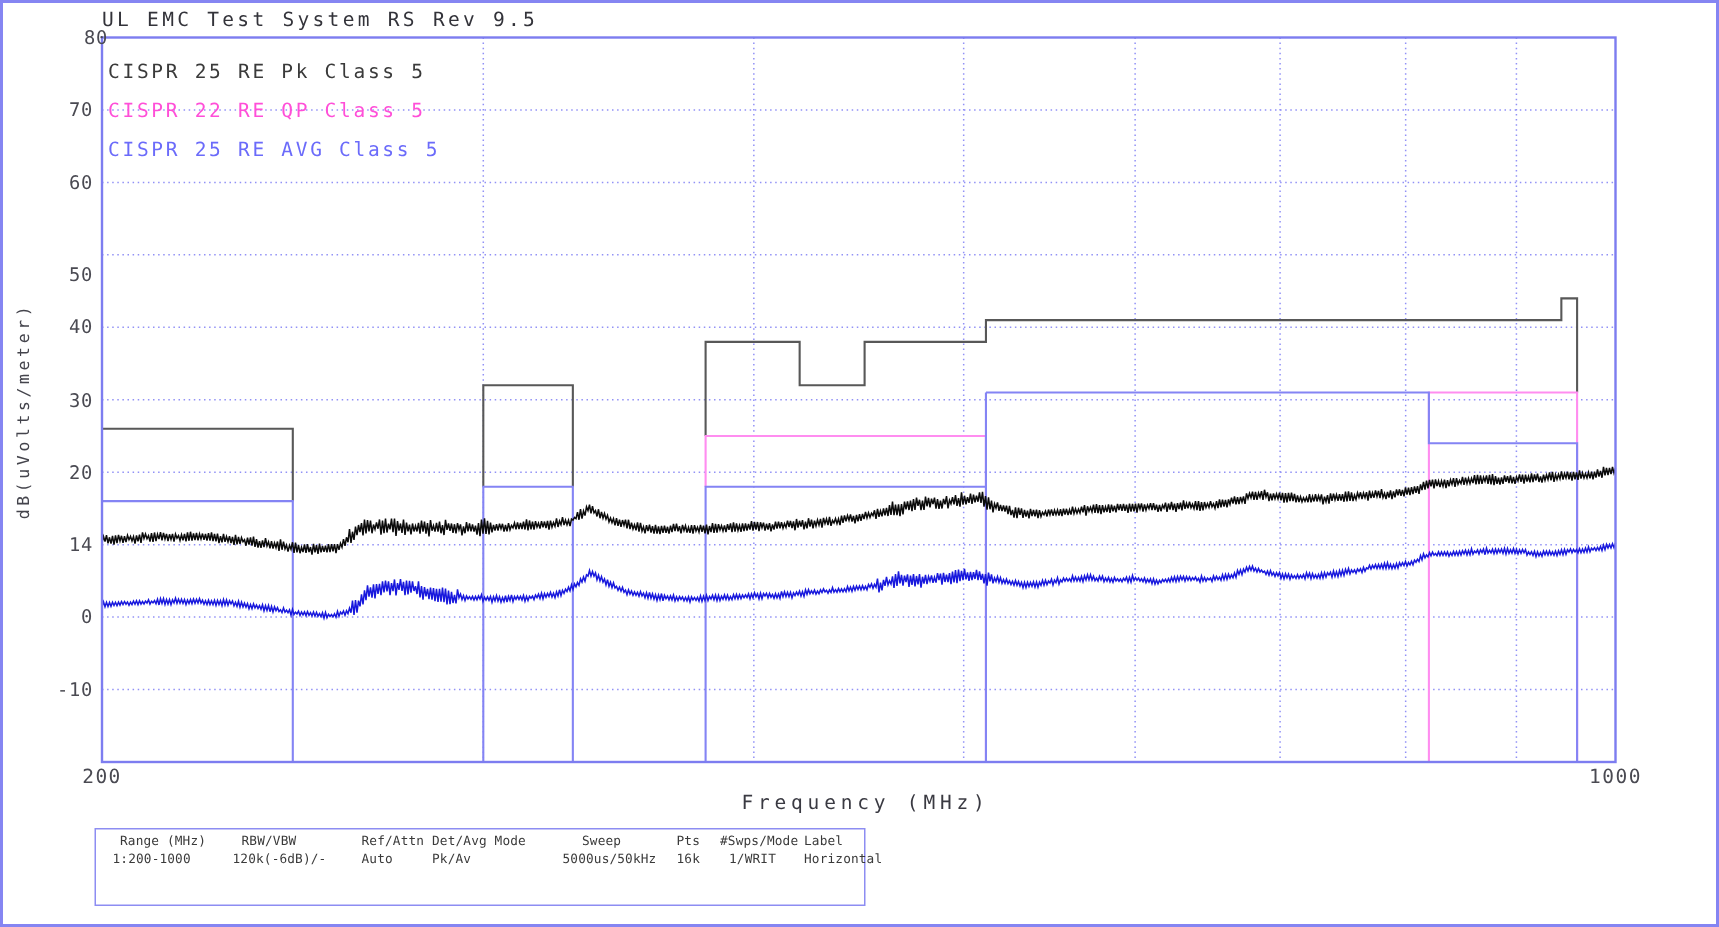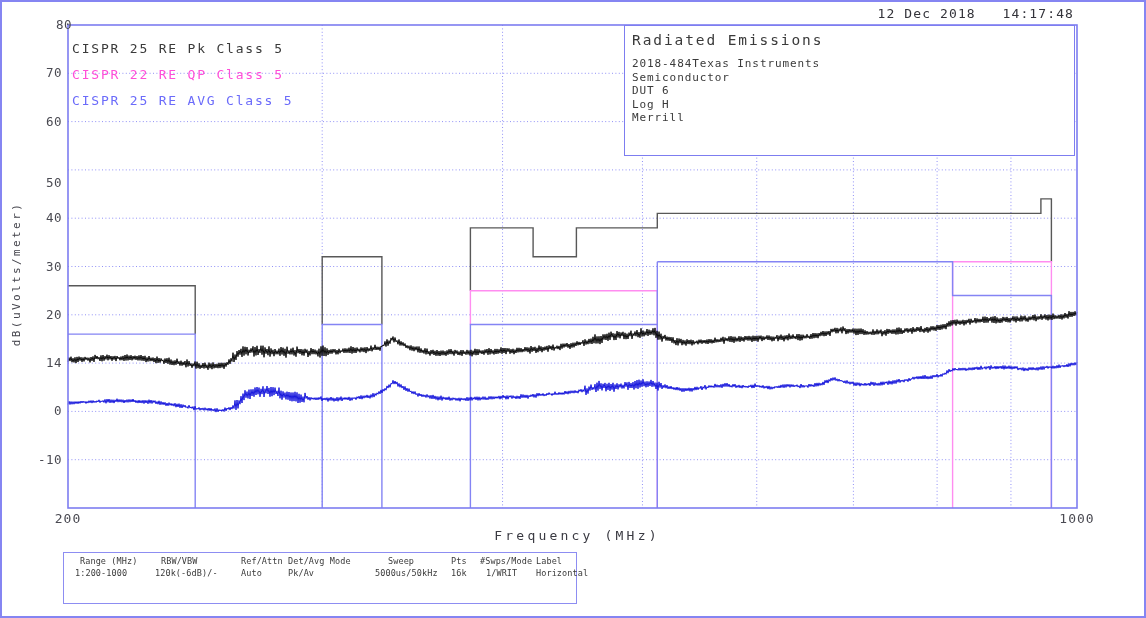--- a/index.html
+++ b/index.html
@@ -55,22 +55,22 @@
       <polyline points="66.0,332.1 193.2,332.1 193.2,506.0" fill="none" stroke="#8484f4" stroke-width="1.4"></polyline>
       <polyline points="320.2,506.0 320.2,322.5 379.9,322.5 379.9,506.0" fill="none" stroke="#8484f4" stroke-width="1.4"></polyline>
       <polyline points="468.4,506.0 468.4,322.5 655.3,322.5" fill="none" stroke="#8484f4" stroke-width="1.4"></polyline>
       <polyline points="655.3,259.7 655.3,506.0" fill="none" stroke="#8484f4" stroke-width="1.4"></polyline>
       <polyline points="655.3,259.7 950.6,259.7 950.6,293.5 1049.4,293.5 1049.4,506.0" fill="none" stroke="#8484f4" stroke-width="1.4"></polyline>
       <polyline points="66,402.5 67,399.2 68,402.5 69,399.5 70,402.3 71,399.6 72,402.2 73,399.5 74,401.7 75,399.5 76,401.8 77,399.4 78,401.4 79,399.0 80,401.0 81,399.0 82,400.8 83,399.3 84,401.5 85,399.4 86,401.1 87,398.7 88,400.8 89,398.5 90,401.1 91,398.5 92,400.7 93,399.0 94,400.6 95,398.7 96,400.0 97,397.8 98,400.7 99,398.8 100,399.9 101,398.4 102,400.5 103,397.4 104,401.3 105,397.1 106,400.3 107,397.0 108,400.9 109,397.6 110,400.7 111,397.7 112,401.1 113,397.8 114,399.9 115,396.7 116,400.2 117,397.4 118,400.1 119,397.5 120,400.3 121,397.7 122,401.0 123,398.0 124,400.3 125,397.6 126,400.4 127,397.4 128,400.2 129,397.5 130,400.0 131,397.0 132,400.0 133,398.1 134,400.8 135,398.5 136,401.1 137,398.1 138,401.0 139,398.5 140,401.1 141,398.2 142,401.6 143,398.2 144,401.0 145,398.4 146,401.8 147,397.7 148,401.3 149,398.0 150,401.5 151,398.5 152,400.6 153,398.6 154,401.9 155,399.5 156,402.2 157,398.8 158,402.8 159,399.4 160,402.6 161,400.1 162,402.8 163,400.3 164,403.8 165,401.0 166,403.8 167,400.6 168,403.3 169,401.3 170,403.7 171,401.7 172,404.2 173,401.2 174,405.2 175,401.8 176,405.0 177,401.6 178,405.8 179,402.2 180,406.0 181,402.6 182,405.1 183,403.1 184,405.7 185,404.5 186,406.4 187,403.2 188,406.1 189,404.8 190,406.5 191,404.5 192,408.1 193,404.2 194,407.6 195,406.1 196,407.3 197,405.4 198,408.3 199,406.0 200,407.9 201,405.9 202,408.4 203,405.7 204,408.2 205,406.4 206,408.6 207,406.0 208,408.8 209,406.2 210,408.8 211,407.1 212,409.1 213,406.5 214,410.1 215,406.3 216,409.8 217,407.5 218,409.0 219,407.7 220,409.2 221,407.2 222,409.5 223,405.6 224,408.9 225,406.0 226,407.4 227,405.3 228,408.1 229,405.1 230,407.1 231,403.4 232,406.5 233,398.4 234,407.9 235,398.0 236,406.4 237,398.4 238,402.2 239,394.2 240,401.0 241,391.6 242,398.1 243,388.3 244,395.7 245,389.6 246,396.4 247,387.6 248,397.0 249,387.4 250,394.0 251,387.3 252,394.7 253,385.5 254,393.0 255,385.0 256,392.3 257,385.6 258,394.8 259,386.8 260,392.1 261,384.3 262,395.0 263,386.7 264,391.3 265,384.0 266,392.0 267,385.9 268,394.7 269,385.0 270,394.2 271,385.2 272,393.1 273,385.6 274,392.0 275,388.8 276,394.0 277,385.6 278,396.3 279,388.7 280,397.7 281,389.4 282,395.6 283,390.6 284,397.4 285,389.7 286,397.7 287,390.0 288,398.8 289,390.5 290,399.3 291,390.5 292,399.1 293,389.8 294,399.4 295,390.4 296,401.0 297,391.8 298,400.7 299,392.6 300,400.0 301,394.6 302,400.3 303,390.9 304,396.5 305,394.0 306,397.7 307,395.1 308,398.4 309,395.3 310,397.3 311,395.8 312,397.6 313,395.6 314,398.0 315,395.6 316,397.9 317,395.3 318,397.4 319,394.5 320,398.9 321,396.1 322,398.0 323,395.9 324,398.2 325,395.6 326,399.5 327,395.8 328,398.5 329,395.0 330,398.6 331,395.8 332,399.4 333,396.3 334,399.0 335,395.2 336,399.3 337,395.5 338,398.3 339,394.6 340,399.0 341,395.7 342,397.6 343,395.4 344,397.6 345,395.5 346,398.0 347,394.9 348,398.8 349,395.6 350,398.3 351,395.5 352,396.8 353,395.4 354,397.7 355,394.7 356,396.4 357,394.1 358,397.0 359,393.4 360,397.2 361,393.7 362,396.2 363,393.6 364,395.7 365,392.9 366,396.0 367,393.5 368,396.4 369,392.5 370,395.4 371,391.2 372,395.1 373,391.5 374,393.5 375,390.8 376,392.3 377,389.4 378,391.9 379,387.9 380,391.0 381,387.2 382,389.2 383,386.3 384,388.2 385,383.9 386,386.1 387,382.6 388,385.4 389,381.2 390,382.1 391,378.3 392,382.1 393,379.0 394,382.1 395,379.9 396,384.5 397,381.4 398,385.3 399,382.4 400,386.1 401,384.0 402,387.9 403,384.4 404,388.9 405,386.1 406,389.7 407,386.6 408,390.0 409,388.9 410,391.6 411,389.4 412,392.1 413,389.5 414,392.8 415,391.4 416,394.5 417,391.2 418,394.0 419,392.0 420,394.8 421,392.6 422,394.8 423,392.9 424,395.5 425,392.4 426,395.3 427,393.4 428,396.5 429,393.2 430,396.9 431,392.9 432,396.9 433,393.9 434,397.5 435,394.4 436,398.3 437,394.6 438,397.8 439,393.7 440,398.5 441,394.8 442,397.2 443,395.3 444,397.9 445,395.3 446,397.9 447,394.7 448,398.6 449,395.9 450,398.3 451,395.7 452,397.6 453,395.9 454,398.5 455,396.2 456,398.6 457,395.8 458,399.3 459,395.9 460,398.0 461,396.3 462,398.2 463,396.2 464,398.8 465,395.2 466,398.9 467,395.5 468,398.4 469,394.9 470,398.4 471,395.6 472,397.3 473,394.8 474,397.9 475,394.7 476,398.4 477,394.8 478,398.3 479,395.5 480,397.5 481,394.6 482,397.6 483,394.7 484,397.9 485,395.7 486,397.8 487,394.4 488,397.2 489,394.3 490,397.3 491,394.5 492,397.1 493,394.6 494,396.4 495,394.6 496,396.4 497,393.9 498,397.2 499,393.9 500,396.6 501,393.1 502,395.9 503,393.9 504,397.3 505,393.5 506,397.2 507,393.7 508,395.3 509,393.5 510,396.6 511,393.6 512,396.1 513,394.3 514,396.9 515,393.8 516,396.6 517,394.0 518,396.9 519,392.3 520,395.8 521,392.5 522,395.7 523,392.9 524,395.8 525,392.9 526,396.6 527,393.3 528,395.0 529,392.7 530,394.6 531,392.0 532,395.4 533,392.4 534,395.6 535,391.2 536,394.2 537,391.1 538,393.8 539,391.9 540,393.7 541,391.4 542,394.1 543,392.1 544,393.8 545,391.2 546,393.0 547,390.6 548,392.6 549,391.5 550,393.5 551,391.3 552,392.9 553,389.7 554,392.8 555,391.1 556,392.8 557,390.3 558,392.5 559,390.6 560,392.6 561,390.5 562,392.5 563,389.0 564,391.9 565,389.4 566,392.2 567,388.9 568,391.5 569,388.7 570,391.1 571,388.7 572,391.2 573,388.4 574,390.9 575,388.9 576,391.2 577,387.7 578,389.5 579,387.2 580,390.2 581,387.6 582,389.5 583,383.7 584,392.9 585,386.4 586,391.6 587,384.6 588,388.6 589,382.6 590,387.9 591,385.2 592,387.4 593,382.2 594,390.0 595,380.7 596,388.6 597,378.9 598,386.9 599,381.3 600,388.4 601,381.8 602,386.0 603,380.9 604,389.3 605,381.8 606,387.9 607,380.8 608,388.9 609,382.0 610,387.6 611,380.8 612,389.7 613,382.5 614,387.0 615,381.3 616,387.4 617,382.3 618,385.4 619,381.6 620,386.5 621,382.8 622,386.4 623,380.1 624,384.7 625,380.4 626,387.8 627,379.9 628,386.0 629,381.1 630,386.0 631,380.1 632,387.5 633,379.0 634,386.2 635,378.1 636,386.8 637,377.7 638,385.5 639,378.5 640,384.7 641,377.3 642,384.2 643,379.6 644,385.3 645,379.3 646,384.8 647,379.5 648,384.0 649,377.9 650,384.8 651,379.0 652,384.5 653,380.6 654,387.0 655,380.7 656,388.5 657,379.8 658,385.6 659,381.0 660,386.9 661,383.2 662,385.7 663,382.4 664,386.2 665,383.1 666,386.9 667,384.4 668,386.9 669,384.1 670,387.1 671,385.2 672,387.7 673,385.5 674,388.1 675,385.0 676,388.2 677,385.6 678,388.7 679,386.2 680,389.8 681,386.2 682,389.7 683,386.2 684,389.0 685,386.3 686,388.8 687,385.8 688,389.4 689,386.0 690,389.5 691,386.1 692,388.3 693,384.9 694,388.1 695,384.8 696,387.8 697,385.4 698,386.7 699,384.1 700,388.0 701,384.7 702,386.4 703,383.1 704,387.4 705,384.6 706,386.0 707,383.4 708,385.4 709,383.5 710,385.4 711,383.8 712,385.7 713,381.9 714,385.3 715,382.7 716,385.3 717,383.0 718,385.4 719,382.3 720,385.8 721,381.9 722,384.7 723,381.2 724,384.6 725,381.1 726,384.7 727,382.1 728,385.1 729,383.4 730,385.3 731,382.2 732,384.7 733,382.1 734,385.8 735,383.4 736,385.4 737,382.9 738,385.9 739,383.6 740,386.2 741,383.0 742,385.3 743,383.9 744,385.5 745,384.0 746,385.9 747,383.5 748,385.0 749,382.8 750,386.1 751,382.8 752,386.0 753,381.6 754,385.0 755,383.1 756,384.9 757,383.3 758,385.4 759,383.8 760,385.8 761,383.3 762,386.4 763,384.2 764,386.1 765,383.9 766,387.1 767,383.9 768,387.4 769,384.7 770,387.2 771,384.9 772,386.5 773,384.3 774,385.7 775,384.1 776,386.0 777,383.7 778,386.0 779,382.9 780,385.5 781,382.5 782,385.8 783,382.4 784,385.4 785,382.2 786,384.6 787,382.3 788,385.4 789,382.4 790,384.8 791,382.6 792,385.0 793,383.1 794,384.5 795,382.7 796,385.1 797,383.6 798,386.1 799,382.0 800,385.4 801,383.0 802,385.4 803,383.4 804,384.6 805,383.3 806,385.6 807,382.0 808,384.6 809,382.2 810,384.4 811,382.7 812,384.9 813,381.1 814,384.4 815,380.9 816,384.2 817,380.8 818,383.5 819,381.2 820,383.2 821,379.9 822,382.9 823,378.3 824,380.9 825,377.9 826,381.1 827,377.4 828,379.4 829,376.1 830,378.6 831,375.6 832,378.2 833,375.4 834,378.7 835,376.8 836,379.3 837,377.0 838,379.3 839,378.0 840,379.6 841,378.8 842,381.0 843,378.7 844,381.5 845,378.4 846,381.5 847,379.7 848,382.3 849,379.8 850,381.9 851,379.7 852,383.6 853,380.6 854,383.9 855,380.5 856,383.3 857,380.7 858,384.2 859,381.2 860,383.3 861,381.8 862,383.6 863,381.0 864,383.6 865,381.5 866,383.2 867,381.0 868,383.9 869,379.8 870,382.8 871,380.1 872,383.8 873,380.4 874,383.3 875,381.2 876,383.5 877,380.9 878,383.5 879,379.8 880,383.3 881,379.7 882,382.8 883,379.8 884,381.4 885,379.5 886,382.8 887,378.7 888,382.2 889,379.1 890,382.4 891,378.4 892,381.7 893,378.2 894,381.6 895,377.6 896,380.3 897,377.0 898,380.6 899,378.0 900,379.6 901,377.9 902,380.2 903,377.3 904,378.9 905,377.2 906,379.7 907,376.2 908,378.8 909,376.6 910,377.3 911,374.9 912,377.4 913,374.9 914,376.7 915,374.4 916,377.1 917,374.3 918,376.9 919,374.1 920,377.0 921,373.5 922,377.0 923,373.1 924,376.9 925,374.2 926,377.1 927,374.4 928,376.9 929,373.7 930,376.8 931,373.1 932,375.2 933,373.1 934,375.1 935,372.2 936,375.4 937,373.0 938,374.6 939,372.1 940,374.5 941,371.4 942,372.8 943,370.8 944,372.4 945,368.4 946,371.2 947,367.2 948,369.9 949,367.9 950,369.3 951,366.3 952,368.5 953,366.0 954,368.1 955,367.0 956,368.4 957,365.9 958,368.4 959,366.0 960,368.3 961,365.9 962,368.2 963,365.9 964,368.8 965,366.5 966,368.3 967,365.6 968,368.1 969,365.7 970,368.2 971,365.4 972,368.0 973,365.1 974,367.2 975,364.8 976,367.9 977,365.0 978,367.8 979,363.8 980,367.4 981,365.4 982,366.5 983,364.6 984,367.3 985,364.5 986,366.3 987,364.0 988,367.8 989,363.4 990,366.7 991,364.8 992,366.5 993,364.1 994,367.1 995,364.1 996,366.9 997,364.2 998,366.3 999,364.0 1000,366.9 1001,363.5 1002,367.4 1003,363.6 1004,366.9 1005,364.4 1006,366.7 1007,363.7 1008,366.9 1009,364.2 1010,367.3 1011,364.5 1012,366.9 1013,364.3 1014,366.5 1015,364.4 1016,368.1 1017,365.9 1018,367.6 1019,365.8 1020,368.3 1021,365.5 1022,369.1 1023,365.9 1024,368.5 1025,366.4 1026,368.8 1027,365.4 1028,367.9 1029,365.4 1030,368.1 1031,365.3 1032,367.9 1033,365.9 1034,368.2 1035,365.4 1036,368.4 1037,365.2 1038,367.6 1039,364.5 1040,367.8 1041,364.3 1042,367.5 1043,364.5 1044,366.0 1045,363.9 1046,366.5 1047,364.3 1048,365.9 1049,364.4 1050,366.5 1051,363.8 1052,366.5 1053,364.0 1054,366.3 1055,363.3 1056,366.1 1057,362.6 1058,365.9 1059,363.4 1060,364.6 1061,363.1 1062,365.1 1063,363.0 1064,364.8 1065,362.2 1066,365.0 1067,361.4 1068,364.4 1069,360.9 1070,363.3 1071,360.9 1072,363.3 1073,360.5 1074,363.1 1075,360.0" fill="none" stroke="#1818dd" stroke-width="1"></polyline>
       <polyline points="66,359.9 67,355.6 68,359.1 69,354.7 70,360.2 71,356.2 72,360.4 73,355.3 74,361.1 75,354.9 76,360.0 77,354.6 78,358.7 79,355.2 80,359.9 81,355.5 82,359.4 83,354.9 84,357.8 85,355.6 86,358.6 87,355.7 88,360.4 89,355.0 90,358.9 91,354.4 92,359.9 93,352.9 94,357.0 95,354.0 96,357.2 97,355.1 98,359.0 99,353.4 100,359.3 101,353.0 102,358.7 103,354.1 104,357.4 105,352.7 106,358.3 107,353.2 108,357.4 109,354.0 110,358.8 111,354.2 112,357.6 113,353.9 114,359.1 115,354.0 116,356.8 117,355.1 118,358.3 119,354.5 120,358.2 121,353.9 122,358.9 123,353.0 124,358.5 125,352.5 126,358.4 127,353.6 128,358.0 129,353.2 130,358.3 131,354.0 132,357.4 133,353.7 134,357.9 135,354.0 136,358.4 137,353.4 138,358.4 139,353.0 140,358.7 141,354.0 142,358.9 143,353.8 144,360.1 145,355.4 146,359.5 147,354.0 148,359.2 149,355.7 150,359.1 151,355.5 152,360.0 153,356.0 154,361.2 155,354.6 156,360.9 157,356.0 158,360.6 159,356.4 160,359.1 161,357.8 162,361.8 163,356.5 164,361.0 165,356.2 166,361.8 167,355.7 168,362.6 169,357.5 170,363.0 171,358.7 172,363.2 173,358.3 174,362.8 175,356.7 176,362.0 177,359.3 178,363.6 179,358.7 180,363.7 181,359.9 182,363.1 183,359.0 184,365.3 185,357.5 186,364.5 187,359.1 188,363.9 189,361.4 190,365.8 191,361.5 192,364.2 193,359.5 194,366.6 195,359.7 196,366.2 197,361.3 198,366.8 199,362.8 200,366.0 201,361.0 202,366.5 203,360.7 204,366.1 205,362.7 206,367.8 207,360.6 208,366.2 209,361.5 210,367.2 211,360.4 212,366.3 213,362.0 214,365.9 215,361.8 216,366.2 217,360.8 218,366.1 219,360.8 220,365.5 221,360.8 222,366.8 223,360.8 224,364.6 225,360.2 226,362.8 227,357.4 228,361.9 229,356.2 230,359.5 231,350.7 232,360.0 233,352.5 234,357.9 235,349.1 236,354.7 237,348.0 238,352.7 239,346.8 240,354.9 241,344.4 242,353.6 243,344.8 244,352.3 245,345.1 246,353.5 247,347.7 248,350.9 249,346.3 250,350.5 251,344.3 252,354.5 253,345.1 254,353.4 255,343.8 256,353.0 257,347.1 258,350.9 259,343.7 260,352.7 261,343.7 262,355.3 263,345.4 264,351.7 265,347.0 266,353.2 267,344.4 268,354.6 269,346.4 270,352.2 271,347.8 272,354.2 273,347.0 274,352.3 275,348.6 276,352.3 277,346.6 278,353.8 279,345.1 280,352.5 281,345.7 282,353.8 283,346.8 284,355.6 285,344.7 286,351.8 287,348.4 288,352.4 289,346.6 290,352.4 291,345.7 292,353.5 293,348.1 294,354.7 295,344.6 296,351.2 297,347.0 298,351.9 299,347.0 300,353.3 301,347.5 302,353.6 303,346.8 304,351.1 305,347.6 306,355.0 307,348.9 308,353.5 309,346.1 310,352.2 311,347.0 312,352.2 313,347.6 314,352.4 315,348.5 316,354.4 317,346.7 318,355.5 319,344.4 320,353.8 321,343.6 322,354.0 323,345.3 324,354.2 325,346.4 326,352.9 327,347.9 328,351.7 329,347.4 330,351.7 331,347.1 332,350.6 333,347.2 334,352.4 335,348.0 336,352.3 337,346.8 338,351.2 339,348.3 340,349.9 341,346.6 342,350.9 343,346.3 344,350.8 345,346.6 346,350.7 347,345.7 348,351.0 349,344.3 350,351.6 351,345.0 352,350.9 353,345.8 354,351.0 355,345.5 356,349.4 357,346.8 358,350.4 359,345.4 360,349.6 361,345.7 362,350.1 363,345.3 364,351.1 365,345.1 366,349.4 367,346.3 368,348.9 369,343.6 370,349.3 371,345.3 372,347.8 373,342.8 374,348.0 375,344.7 376,347.9 377,344.8 378,348.7 379,344.0 380,344.7 381,342.9 382,343.8 383,339.4 384,344.5 385,337.4 386,343.7 387,338.6 388,341.7 389,335.9 390,338.4 391,334.5 392,340.3 393,335.5 394,339.9 395,338.4 396,342.3 397,337.5 398,343.5 399,339.3 400,343.5 401,340.3 402,344.1 403,341.5 404,345.9 405,343.3 406,346.4 407,343.7 408,348.2 409,343.4 410,348.6 411,344.4 412,349.2 413,344.7 414,348.2 415,344.5 416,350.3 417,344.5 418,350.8 419,346.4 420,350.7 421,347.9 422,351.5 423,346.3 424,352.4 425,346.6 426,352.1 427,349.2 428,353.6 429,348.1 430,352.1 431,347.8 432,353.0 433,348.8 434,353.8 435,348.0 436,353.7 437,349.0 438,354.0 439,348.6 440,353.2 441,348.5 442,353.2 443,349.2 444,353.8 445,348.4 446,352.7 447,347.3 448,352.1 449,347.1 450,352.2 451,348.8 452,353.6 453,347.9 454,351.7 455,348.5 456,353.0 457,349.5 458,353.2 459,348.1 460,353.8 461,348.1 462,352.0 463,349.5 464,352.7 465,347.9 466,352.5 467,348.5 468,353.5 469,347.8 470,354.3 471,348.7 472,352.7 473,346.8 474,353.2 475,347.2 476,353.0 477,347.4 478,351.3 479,348.5 480,352.0 481,348.3 482,352.7 483,347.5 484,351.2 485,347.0 486,352.8 487,346.2 488,352.4 489,347.0 490,351.6 491,348.3 492,352.5 493,346.9 494,352.0 495,346.9 496,351.7 497,347.3 498,351.1 499,345.4 500,351.8 501,346.0 502,351.0 503,346.0 504,352.1 505,346.2 506,349.8 507,346.4 508,351.7 509,347.2 510,351.1 511,346.8 512,352.2 513,347.6 514,351.0 515,345.8 516,350.4 517,345.8 518,350.2 519,346.1 520,350.2 521,347.0 522,349.6 523,345.1 524,349.3 525,345.3 526,350.1 527,345.6 528,351.5 529,344.0 530,349.8 531,345.2 532,349.0 533,344.8 534,350.9 535,345.8 536,350.2 537,343.5 538,349.1 539,344.4 540,350.2 541,345.1 542,348.7 543,344.6 544,348.1 545,343.9 546,349.7 547,343.3 548,347.1 549,343.9 550,348.1 551,342.6 552,348.5 553,344.9 554,346.6 555,343.7 556,347.1 557,343.9 558,348.1 559,341.8 560,346.6 561,341.6 562,345.5 563,341.6 564,344.8 565,341.0 566,345.7 567,342.0 568,346.9 569,341.2 570,345.6 571,340.7 572,345.3 573,340.6 574,344.0 575,339.3 576,343.3 577,339.9 578,343.0 579,340.1 580,341.7 581,338.2 582,343.9 583,337.3 584,342.5 585,338.6 586,342.2 587,336.9 588,341.6 589,336.6 590,342.0 591,334.8 592,341.2 593,332.4 594,341.5 595,334.4 596,341.4 597,334.3 598,342.1 599,334.0 600,340.9 601,332.4 602,337.6 603,332.3 604,338.0 605,331.8 606,338.8 607,330.7 608,337.9 609,329.7 610,335.2 611,331.2 612,338.1 613,331.7 614,338.0 615,329.1 616,335.5 617,329.9 618,336.3 619,330.5 620,334.1 621,329.8 622,337.1 623,330.8 624,337.2 625,331.7 626,337.0 627,330.6 628,334.2 629,328.7 630,336.9 631,331.4 632,333.8 633,329.5 634,334.2 635,328.1 636,335.2 637,330.1 638,335.8 639,326.3 640,334.5 641,328.5 642,334.3 643,329.5 644,333.2 645,327.0 646,333.9 647,327.7 648,332.9 649,328.4 650,332.5 651,326.3 652,333.3 653,325.9 654,335.8 655,328.8 656,337.7 657,329.6 658,337.5 659,331.7 660,339.6 661,333.9 662,336.8 663,332.9 664,338.5 665,334.6 666,338.7 667,334.9 668,339.0 669,335.1 670,340.7 671,335.3 672,341.4 673,338.0 674,343.1 675,336.2 676,343.4 677,336.5 678,341.2 679,336.9 680,343.2 681,337.9 682,342.4 683,338.4 684,343.6 685,337.3 686,342.1 687,338.0 688,342.2 689,337.7 690,343.4 691,338.1 692,342.4 693,339.5 694,341.2 695,338.7 696,342.3 697,337.7 698,341.2 699,337.6 700,341.8 701,338.1 702,341.1 703,338.0 704,341.7 705,337.5 706,342.0 707,337.1 708,341.1 709,337.2 710,341.4 711,337.8 712,341.0 713,335.7 714,340.4 715,337.2 716,340.2 717,337.4 718,340.0 719,335.8 720,339.6 721,334.8 722,341.7 723,335.5 724,338.8 725,336.2 726,339.2 727,334.4 728,339.9 729,334.1 730,340.1 731,334.7 732,340.8 733,334.7 734,339.5 735,335.8 736,339.3 737,334.2 738,339.9 739,334.5 740,338.9 741,335.2 742,339.5 743,334.0 744,338.1 745,334.2 746,338.6 747,333.9 748,338.5 749,334.4 750,339.9 751,333.7 752,339.1 753,333.9 754,338.9 755,333.8 756,339.7 757,333.7 758,337.4 759,333.6 760,339.1 761,334.3 762,338.1 763,334.7 764,337.1 765,333.4 766,338.0 767,333.5 768,338.1 769,334.4 770,339.3 771,334.6 772,338.8 773,334.8 774,336.8 775,333.1 776,339.2 777,333.7 778,337.7 779,332.6 780,338.0 781,333.8 782,339.3 783,333.5 784,337.4 785,333.1 786,338.3 787,331.6 788,337.2 789,333.5 790,336.9 791,332.4 792,336.5 793,334.1 794,337.1 795,332.1 796,338.1 797,332.0 798,338.6 799,332.7 800,338.2 801,332.7 802,336.4 803,333.7 804,336.3 805,332.2 806,335.9 807,333.8 808,336.9 809,332.1 810,336.7 811,331.0 812,336.2 813,331.1 814,335.8 815,331.3 816,336.2 817,331.0 818,334.2 819,329.8 820,333.7 821,329.0 822,334.2 823,329.4 824,334.0 825,329.3 826,332.7 827,329.0 828,333.9 829,326.9 830,330.3 831,326.8 832,329.8 833,325.8 834,331.3 835,325.9 836,331.2 837,326.6 838,329.4 839,325.4 840,331.3 841,324.5 842,329.2 843,326.2 844,332.1 845,327.1 846,331.5 847,327.0 848,330.6 849,327.3 850,330.6 851,326.5 852,331.6 853,326.6 854,333.1 855,326.7 856,332.9 857,326.6 858,332.1 859,326.5 860,332.1 861,327.2 862,332.9 863,328.3 864,332.7 865,329.1 866,332.5 867,329.8 868,332.2 869,329.6 870,332.8 871,327.4 872,332.9 873,328.9 874,332.3 875,327.4 876,332.3 877,328.5 878,331.5 879,327.6 880,334.2 881,329.1 882,332.5 883,328.1 884,333.7 885,326.9 886,331.9 887,327.1 888,331.2 889,327.8 890,331.9 891,327.4 892,331.8 893,327.4 894,332.5 895,325.8 896,332.3 897,325.5 898,331.9 899,326.3 900,332.0 901,328.1 902,331.0 903,326.5 904,329.6 905,326.2 906,330.7 907,326.7 908,329.8 909,326.1 910,331.7 911,325.1 912,330.1 913,326.5 914,329.8 915,325.0 916,329.0 917,325.3 918,330.1 919,324.1 920,329.7 921,326.9 922,330.7 923,325.9 924,329.7 925,325.0 926,330.7 927,325.6 928,329.5 929,324.3 930,328.2 931,324.2 932,328.5 933,324.6 934,328.9 935,323.0 936,327.8 937,323.1 938,328.0 939,322.7 940,327.4 941,322.2 942,326.5 943,322.1 944,327.2 945,320.9 946,324.7 947,319.3 948,324.4 949,318.4 950,323.5 951,318.0 952,322.3 953,317.8 954,323.6 955,317.6 956,322.1 957,318.6 958,322.7 959,318.6 960,322.1 961,317.8 962,323.4 963,318.1 964,322.3 965,317.9 966,320.9 967,316.8 968,322.5 969,316.8 970,320.9 971,318.3 972,320.4 973,316.0 974,321.3 975,316.4 976,320.4 977,316.9 978,320.4 979,316.9 980,320.0 981,314.7 982,320.9 983,314.6 984,320.7 985,315.0 986,320.6 987,316.1 988,318.9 989,314.9 990,320.6 991,314.6 992,321.0 993,314.1 994,321.4 995,315.4 996,320.6 997,316.5 998,321.0 999,316.2 1000,320.5 1001,314.9 1002,319.2 1003,315.4 1004,320.0 1005,314.9 1006,320.3 1007,316.0 1008,320.5 1009,315.9 1010,318.6 1011,314.3 1012,319.3 1013,314.5 1014,320.4 1015,314.4 1016,319.0 1017,315.6 1018,319.5 1019,313.6 1020,319.4 1021,314.3 1022,318.3 1023,313.7 1024,319.3 1025,315.6 1026,319.7 1027,314.5 1028,318.2 1029,314.6 1030,317.7 1031,313.0 1032,318.3 1033,312.6 1034,319.2 1035,314.4 1036,317.6 1037,314.2 1038,317.2 1039,312.3 1040,317.8 1041,313.6 1042,316.6 1043,312.4 1044,317.6 1045,313.0 1046,318.4 1047,312.6 1048,317.5 1049,312.9 1050,317.9 1051,311.6 1052,317.1 1053,313.2 1054,316.7 1055,313.7 1056,316.6 1057,312.9 1058,316.9 1059,312.4 1060,317.5 1061,312.5 1062,316.4 1063,311.0 1064,315.7 1065,311.9 1066,316.5 1067,309.2 1068,314.9 1069,309.9 1070,314.8 1071,309.9 1072,314.0 1073,309.3 1074,313.4 1075,310.1" fill="none" stroke="#0b0b0b" stroke-width="1"></polyline>
       <rect x="66" y="23" width="1009" height="483" fill="none" stroke="#7d7df0" stroke-width="1.6"></rect>
     </svg>
 
+  <div id="window-title" class="abs txt">UL EMC Test System RS Rev 9.5</div>
 
-  <div id="timestamp" class="abs txt"><span>12 Dec 2018</span><span>   </span><span>14:17:48</span></div>
 
   <div id="y-axis-title" class="abs txt">dB(uVolts/meter)</div>
 
   <div id="x-axis-title" class="abs txt">Frequency (MHz)</div>
 
   <div id="yticks">
       <div class="abs txt ytick" style="top: 15px; padding-left: 10px;">80</div>
       <div class="abs txt ytick" style="top: 63.3px;">70</div>
       <div class="abs txt ytick" style="top: 111.6px;">60</div>
       <div class="abs txt ytick" style="top: 173px;">50</div>
@@ -84,19 +84,15 @@
   <div id="xticks">
       <div class="abs txt xtick" style="left: 66px; top: 509px;">200</div>
       <div class="abs txt xtick" style="left: 1075px; top: 509px;">1000</div>
     </div>
   <div id="legend">
       <div class="abs txt legend-item" style="top: 39px; color: rgb(58, 58, 58);">CISPR 25 RE Pk Class 5</div>
       <div class="abs txt legend-item" style="top: 65px; color: rgb(255, 79, 216);">CISPR 22 RE QP Class 5</div>
       <div class="abs txt legend-item" style="top: 91px; color: rgb(107, 107, 250);">CISPR 25 RE AVG Class 5</div>
     </div>
 
-  <div id="info-box" class="abs">
-    <div id="info-title">Radiated Emissions</div>
-    <div id="info-lines"><div class="info-line" style="top: 31px;">2018-484Texas Instruments</div><div class="info-line" style="top: 44.5px;">Semiconductor</div><div class="info-line" style="top: 58px;">DUT 6</div><div class="info-line" style="top: 71.5px;">Log H</div><div class="info-line" style="top: 85px;">Merrill</div></div>
-  </div>
 
   <div id="settings-box" class="abs"><div class="tbl-cell" style="left: 16px; top: 3px;">Range (MHz)</div><div class="tbl-cell" style="left: 11px; top: 14.5px;">1:200-1000</div><div class="tbl-cell" style="left: 97px; top: 3px;">RBW/VBW</div><div class="tbl-cell" style="left: 91px; top: 14.5px;">120k(-6dB)/-</div><div class="tbl-cell" style="left: 177px; top: 3px;">Ref/Attn</div><div class="tbl-cell" style="left: 177px; top: 14.5px;">Auto</div><div class="tbl-cell" style="left: 224px; top: 3px;">Det/Avg Mode</div><div class="tbl-cell" style="left: 224px; top: 14.5px;">Pk/Av</div><div class="tbl-cell" style="left: 324px; top: 3px;">Sweep</div><div class="tbl-cell" style="left: 311px; top: 14.5px;">5000us/50kHz</div><div class="tbl-cell" style="left: 387px; top: 3px;">Pts</div><div class="tbl-cell" style="left: 387px; top: 14.5px;">16k</div><div class="tbl-cell" style="left: 416px; top: 3px;">#Swps/Mode</div><div class="tbl-cell" style="left: 422px; top: 14.5px;">1/WRIT</div><div class="tbl-cell" style="left: 472px; top: 3px;">Label</div><div class="tbl-cell" style="left: 472px; top: 14.5px;">Horizontal</div></div>
 </div>
 
 </body></html>

